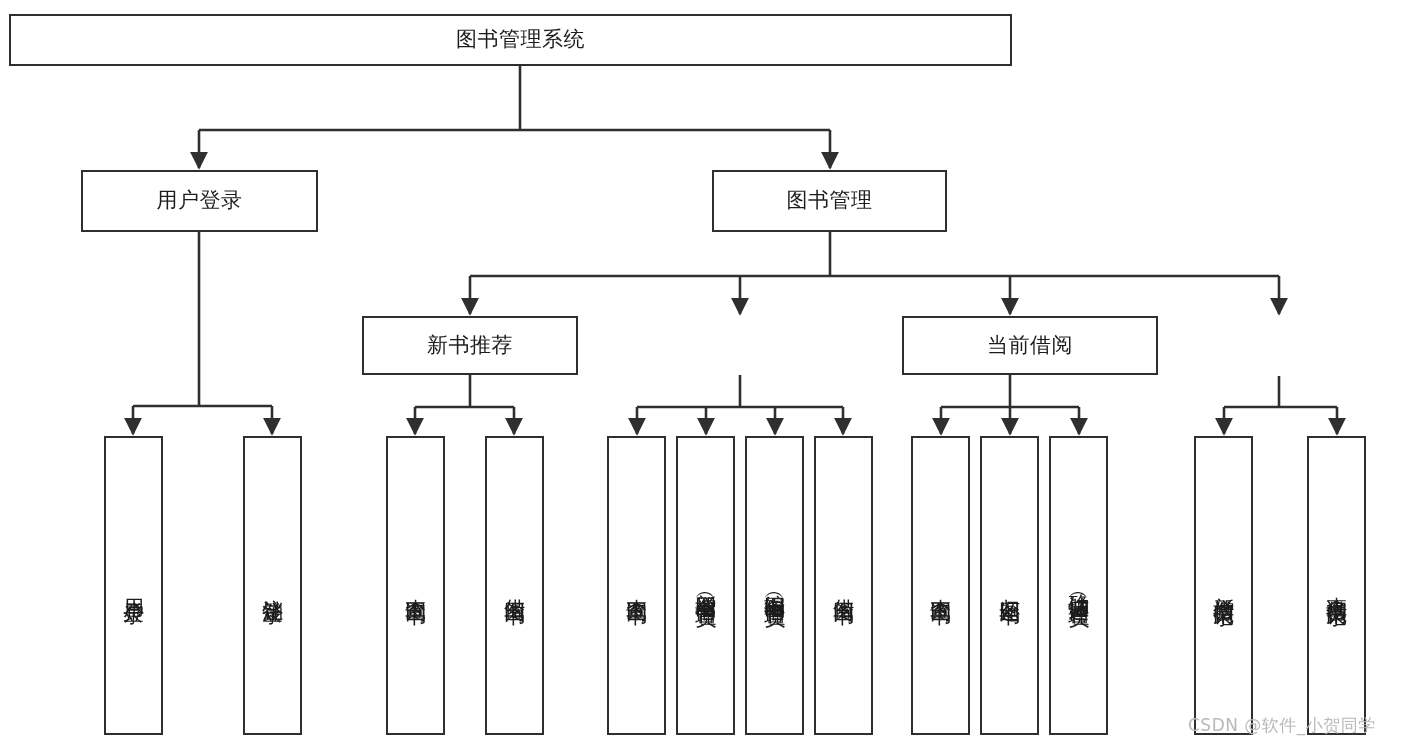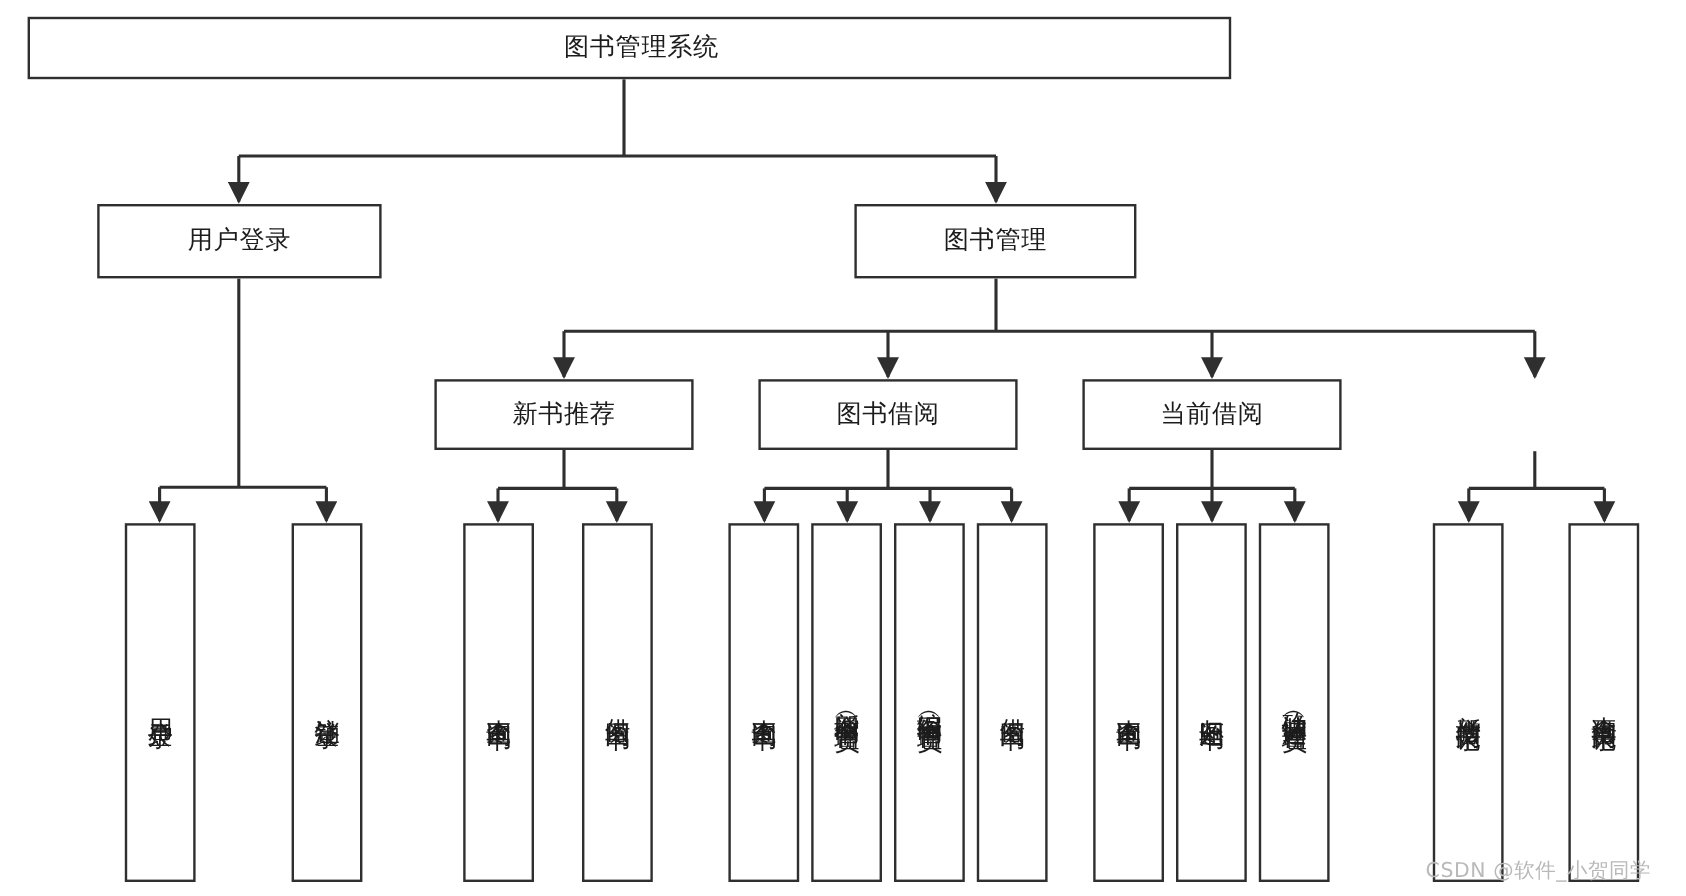--- a/index.html
+++ b/index.html
@@ -111,38 +111,35 @@
       <path d="M 1010 407 L 1010 434" marker-end="url(#arrow)"></path>
       <path d="M 1079 407 L 1079 434" marker-end="url(#arrow)"></path>
 
       <path d="M 1279 376 L 1279 407"></path>
       <path d="M 1224 407 L 1337 407"></path>
       <path d="M 1224 407 L 1224 434" marker-end="url(#arrow)"></path>
       <path d="M 1337 407 L 1337 434" marker-end="url(#arrow)"></path>
     </g>
   </svg>
 
-  <div class="node node-h" style="left:23px; top:14px; width:1003px; height:52px;padding-left:20px;">
+  <div class="node node-h" style="left:9px; top:14px; width:1003px; height:52px;padding-left:20px;">
     <span>图书管理系统</span>
   </div>
 
   <div class="node node-h" style="left:81px; top:170px; width:237px; height:62px;">
     <span>用户登录</span>
   </div>
   <div class="node node-h" style="left:362px; top:316px; width:216px; height:59px;">
     <span>新书推荐</span>
   </div>
 
   <div class="node node-h" style="left:712px; top:170px; width:235px; height:62px;">
     <span>图书管理</span>
   </div>
-  <div class="node node-h" style="left:632px; top:316px; width:216px; height:59px;">
-    <span>图书借阅</span>
-  </div>
-  <div class="node node-h" style="left:902px; top:316px; width:216px; height:59px;">
+  <div class="node node-h" style="left:902px; top:316px; width:256px; height:59px;">
     <span>当前借阅</span>
   </div>
 
   <div class="node node-v" style="left:104px; top:436px; width:59px; height:299px;">
     <span class="vtext">用户登录</span>
   </div>
   <div class="node node-v" style="left:243px; top:436px; width:59px; height:299px;">
     <span class="vtext">注销登录</span>
   </div>
 

